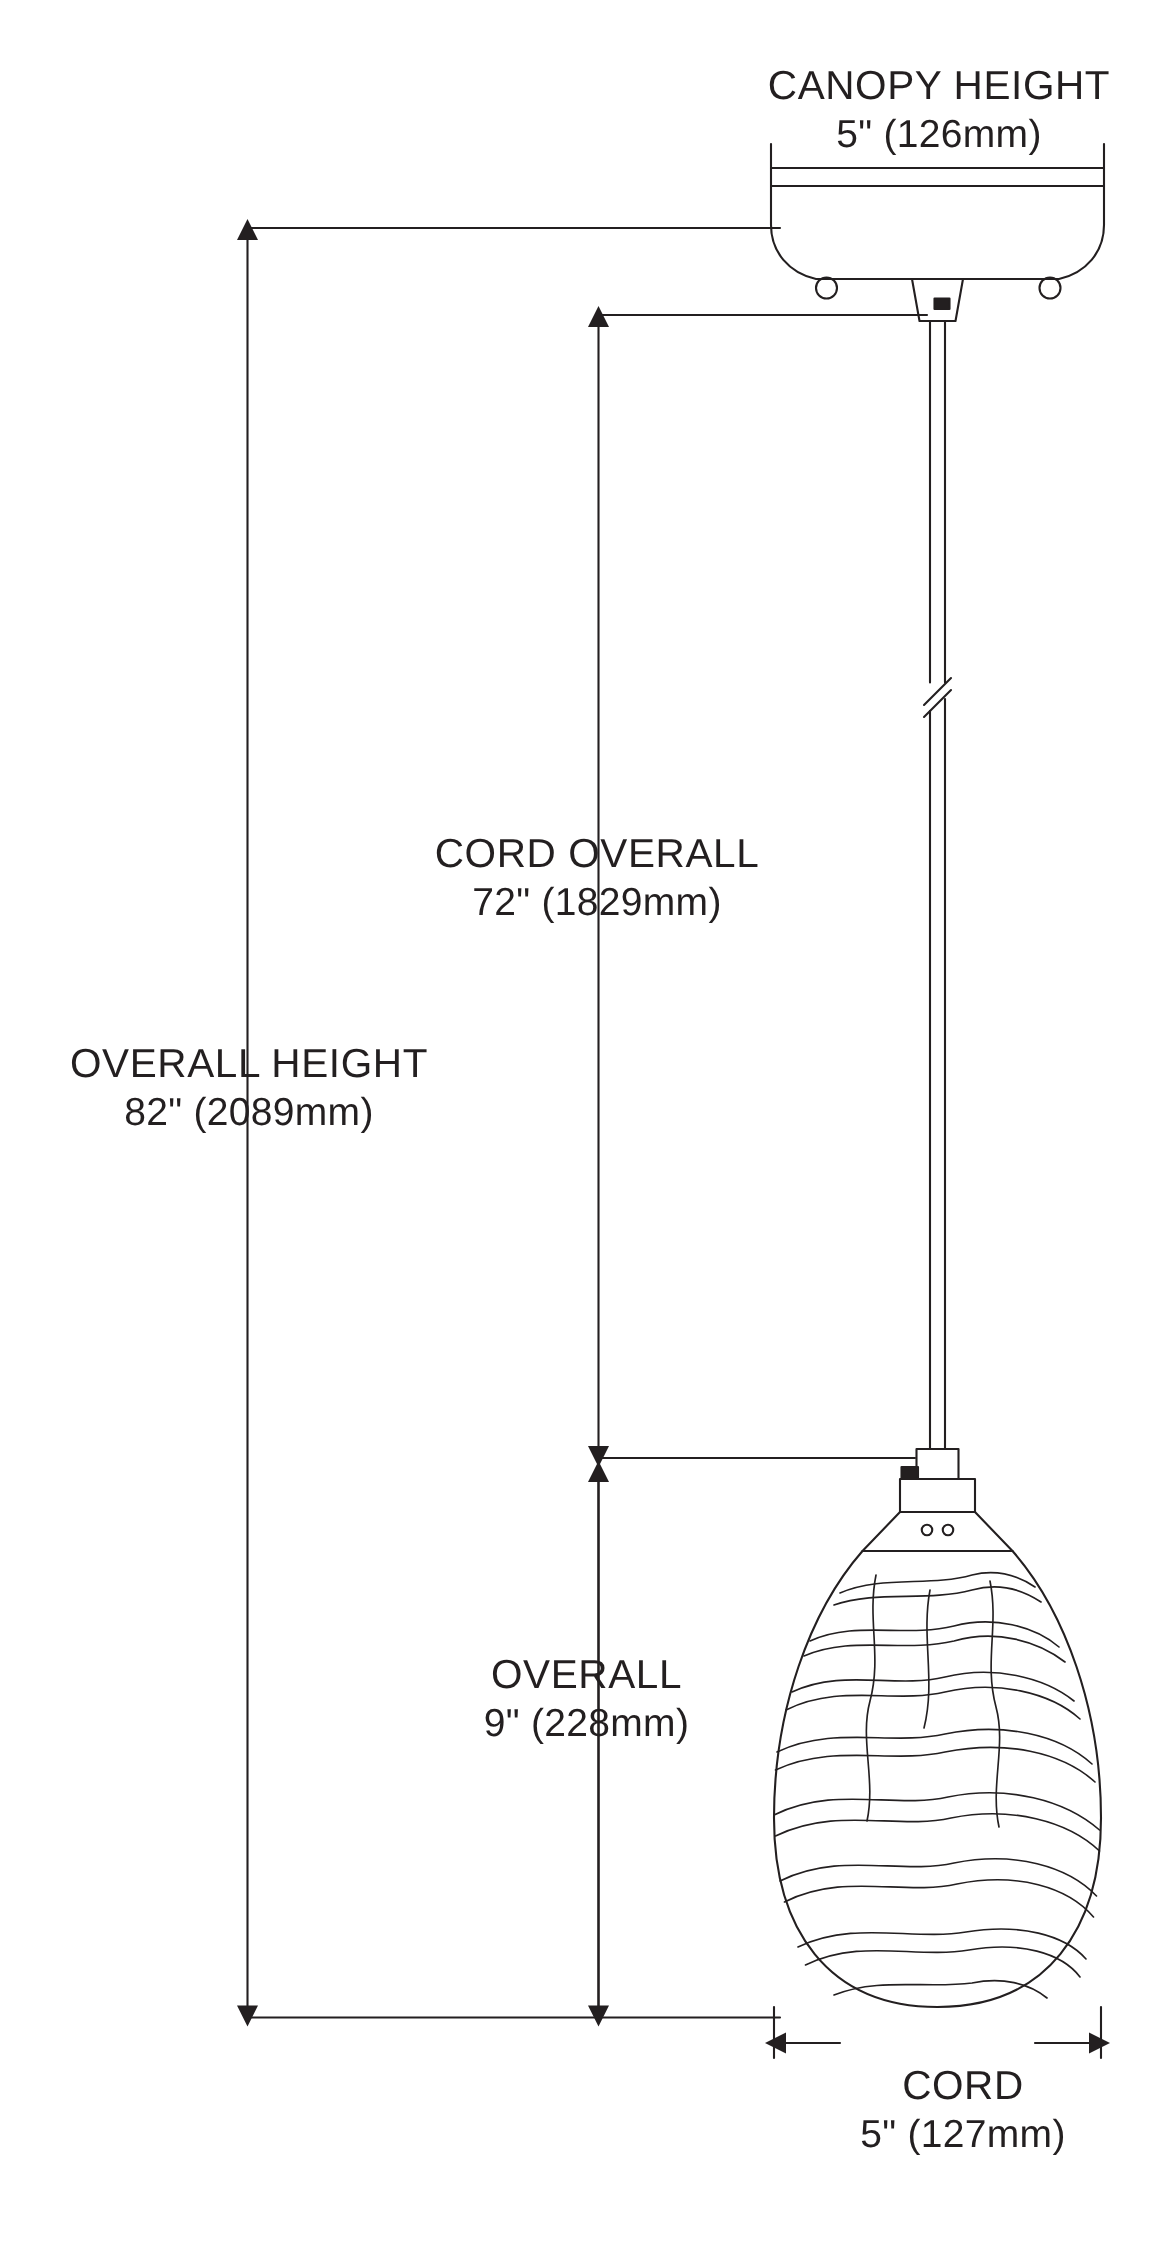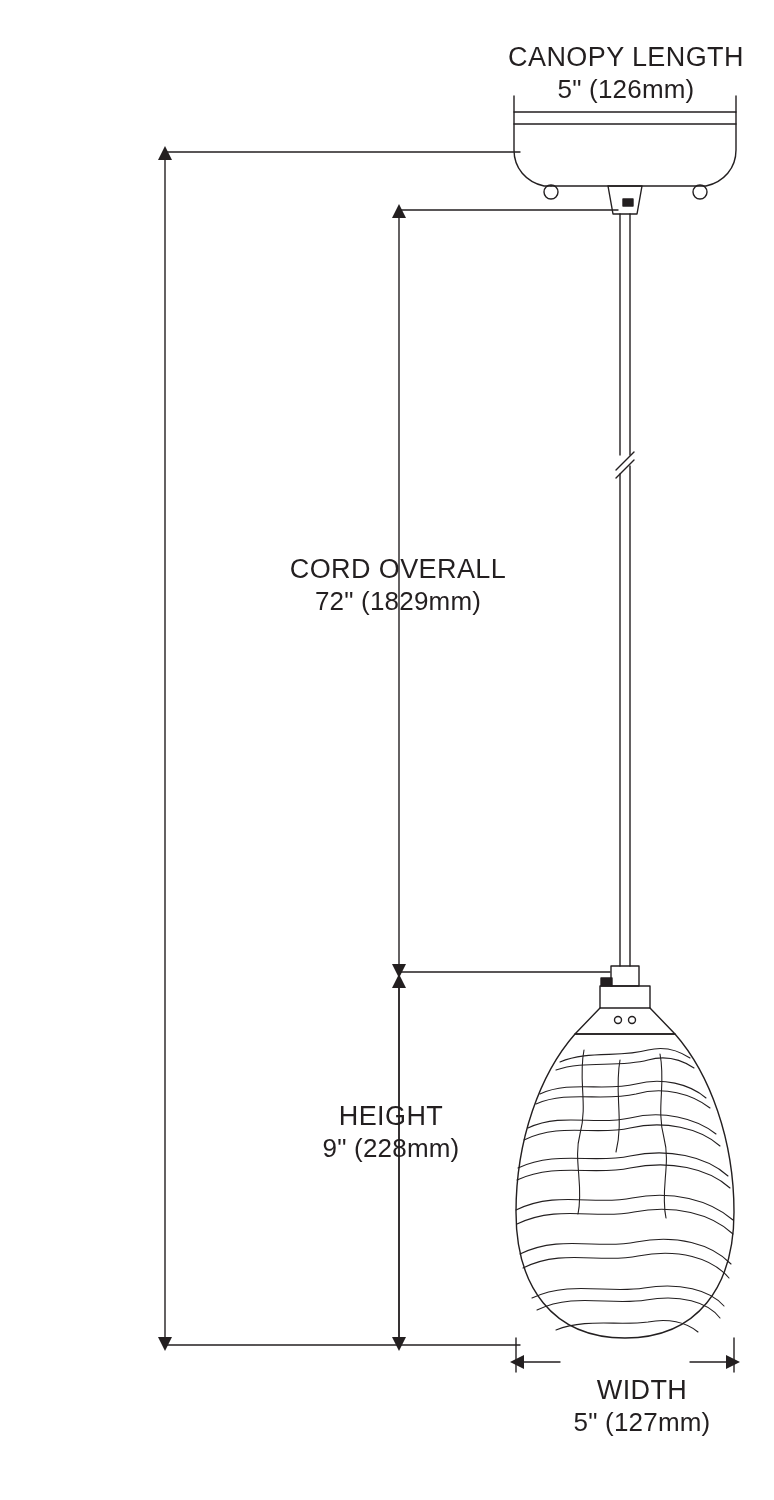--- a/index.html
+++ b/index.html
@@ -172,33 +172,37 @@
         <path d="M516 1362 L560 1362"></path>
         <path d="M690 1362 L734 1362"></path>
         <path d="M524 1355 L510 1362 L524 1369" fill="#231f20" stroke="none"></path>
         <path d="M726 1355 L740 1362 L726 1369" fill="#231f20" stroke="none"></path>
       </g>
 
     </g>
   </svg>
 
   <div class="dim-label" id="lbl-canopy">
-    <span class="l1">CANOPY LENGTH</span>
+    <span class="l1">CANOPY HEIGHT</span>
     <span class="l2">5" (126mm)</span>
   </div>
 
   <div class="dim-label" id="lbl-cord">
     <span class="l1">CORD OVERALL</span>
     <span class="l2">72" (1829mm)</span>
   </div>
 
+  <div class="dim-label" id="lbl-overall">
+    <span class="l1">OVERALL HEIGHT</span>
+    <span class="l2">82" (2089mm)</span>
+  </div>
 
   <div class="dim-label" id="lbl-height">
-    <span class="l1">HEIGHT</span>
+    <span class="l1">OVERALL</span>
     <span class="l2">9" (228mm)</span>
   </div>
 
   <div class="dim-label" id="lbl-width">
-    <span class="l1">WIDTH</span>
+    <span class="l1">CORD</span>
     <span class="l2">5" (127mm)</span>
   </div>
 
 </div>
 
 </body></html>

